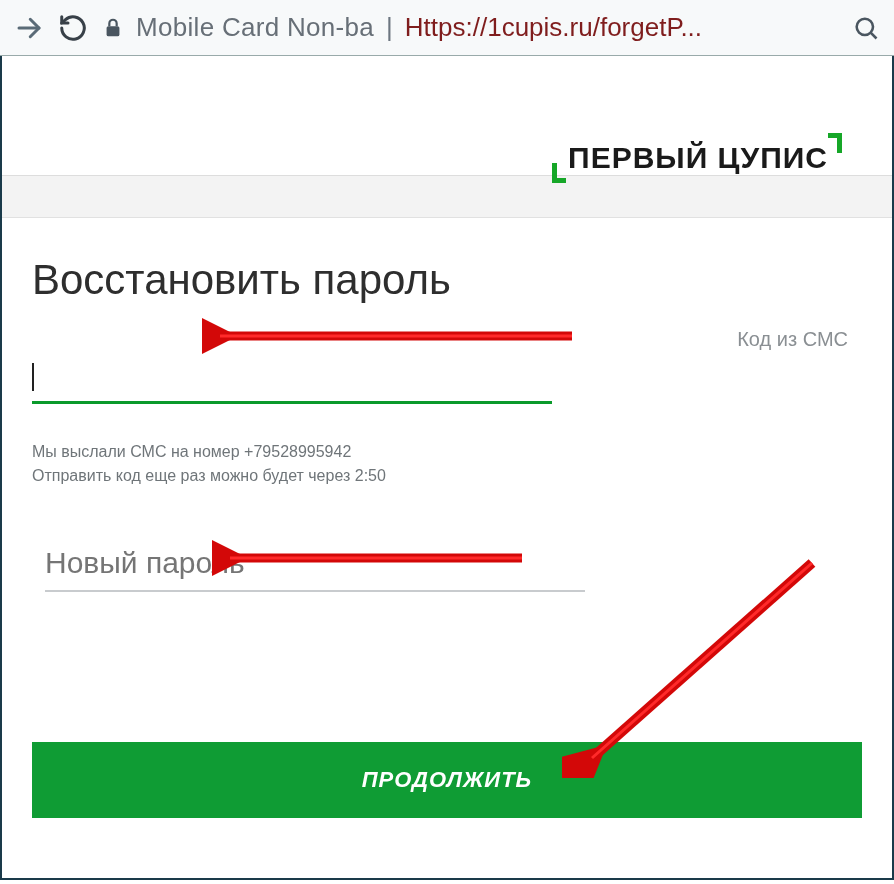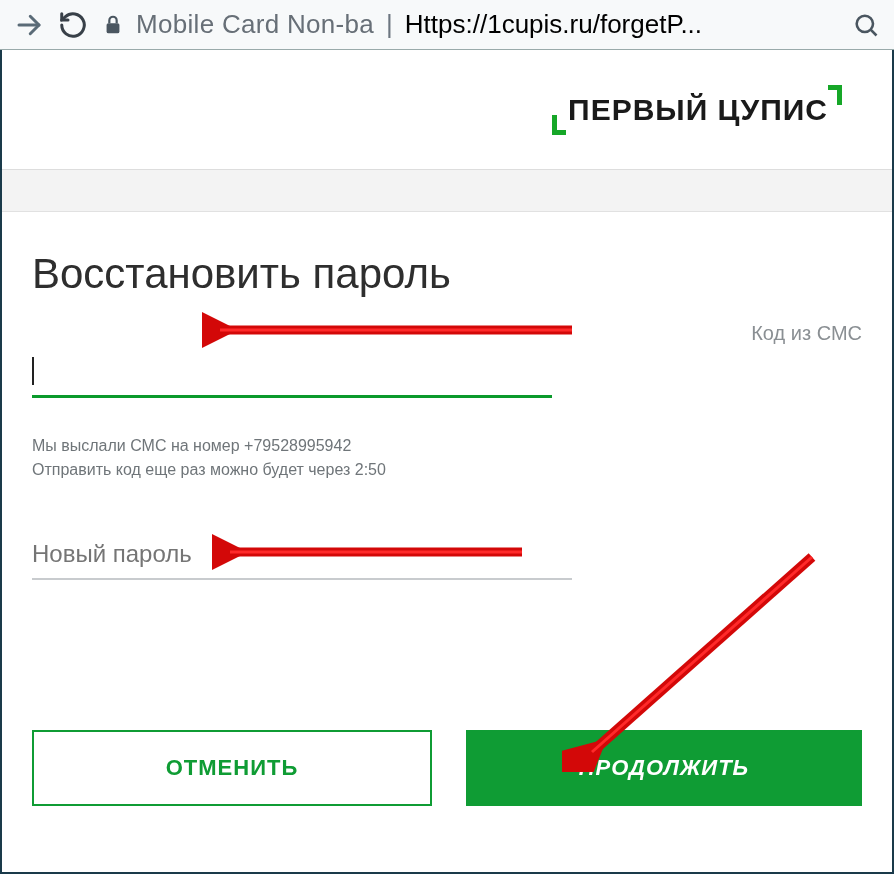--- a/index.html
+++ b/index.html
@@ -6,21 +6,21 @@
   body {
     font-family: -apple-system, BlinkMacSystemFont, "Segoe UI", Arial, sans-serif;
     background: #fff;
     width: 894px;
     height: 884px;
     overflow: hidden;
   }
   .browser-chrome {
     display: flex;
     align-items: center;
-    height: 50px;
+    height: 56px;
     padding: 10px 14px;
     gap: 14px;
     border-bottom: 1px solid #9aa;
     background: #f7f9fa;
   }
   .nav-arrow {
     color: #5a6b77;
     display: flex;
     align-items: center;
   }
@@ -31,32 +31,32 @@
     align-items: center;
     gap: 12px;
     color: #3a4a56;
     font-size: 26px;
     white-space: nowrap;
     overflow: hidden;
   }
   .addr .lock { color:#4a5660; display:flex; }
   .addr .title-part { color:#676f77; letter-spacing:0.3px; overflow:hidden; text-overflow:ellipsis; max-width:290px; }
   .addr .sep { color:#6c7680; }
-  .addr .url-part { color:#000000; }
+  .addr .url-part { color:#7f1d1d; }
   .search-ic { color:#4a5660; display:flex; }
   .page {
     border-left: 2px solid #1a3a4a;
     border-right: 2px solid #1a3a4a;
     border-bottom: 2px solid #1a3a4a;
     height: 824px;
   }
   .brand-bar {
     height: 120px;
     display:flex;
-    align-items:center;
+    align-items:flex-end;
     justify-content:flex-end;
     padding-right: 60px;
     border-bottom: 1px solid #ddd;
     position: relative;
   }
   .brand {
     font-weight: 800;
     font-size: 30px;
     letter-spacing: 1px;
     color:#1a1a1a;
@@ -67,21 +67,21 @@
     position:absolute; width:14px; height:20px;
   }
   .brand .bl { left:-12px; bottom:-8px; border-left:5px solid #16a728; border-bottom:5px solid #16a728; }
   .brand .br { right:-10px; top:-8px;  border-right:5px solid #16a728; border-top:5px solid #16a728; }
   .spacer-strip {
     height: 42px;
     background: #f3f3f3;
     border-bottom: 1px solid #e1e1e1;
   }
   .content {
-    padding: 38px 30px 0 30px;
+    padding: 38px 44px 0 30px;
     position: relative;
   }
   h1 {
     font-weight: 300;
     font-size: 42px;
     color: #2e2e2e;
     margin-bottom: 24px;
   }
   .field { position: relative; }
   .field-label {
@@ -115,25 +115,26 @@
     line-height: 1.5;
   }
   .pwd-wrap {
     margin-top: 54px;
     width: 540px;
   }
   .pwd-input {
     width: 100%;
     border:none;
     border-bottom: 2px solid #c8cbce;
-    font-size: 24px;
+    font-size: 30px;
     color:#0c4a6e;
     padding: 4px 0 10px 0;
     outline:none;
     background:transparent;
+    margin-left:13px;
   }
   .actions-outer{
      margin-top:150px;
      display:flex;
      gap:34px;
      padding:0 30px 0 30px;
   }
   .btn {
     flex:1;
     height: 76px;
@@ -252,16 +253,15 @@
               <path d="M12 0 L0 6 L12 12 Z" fill="#d30808"></path>
             </marker>
           </defs>
           <line x1="250" y1="15" x2="30" y2="210" stroke="#d30808" stroke-width="10" marker-end="url(#ah3)"></line>
           <line x1="250" y1="15" x2="30" y2="210" stroke="#ff2a2a" stroke-width="3"></line>
         </svg>
     </div>
   </div>
 
   <div class="actions-outer">
-    <button class="btn btn-cancel">ОТМЕНИТЬ</button>
     <button class="btn btn-continue">ПРОДОЛЖИТЬ</button>
   </div>
 </div>
 
 </body></html>

